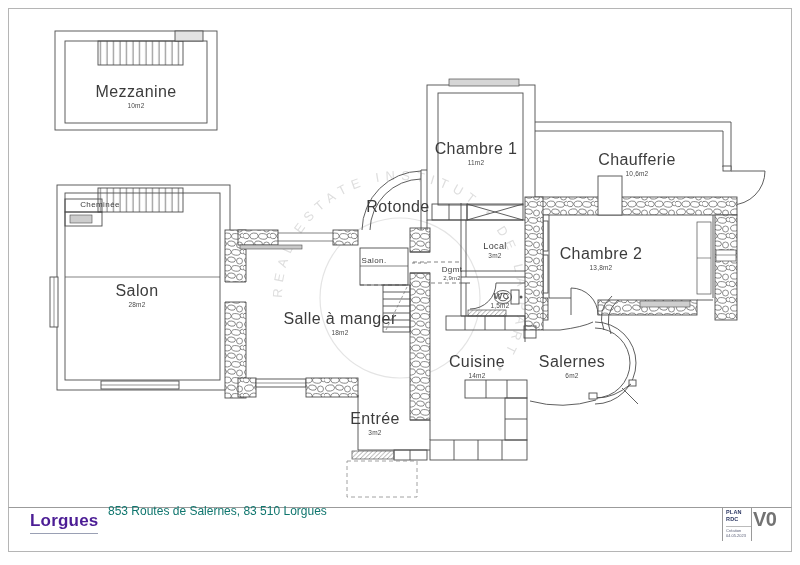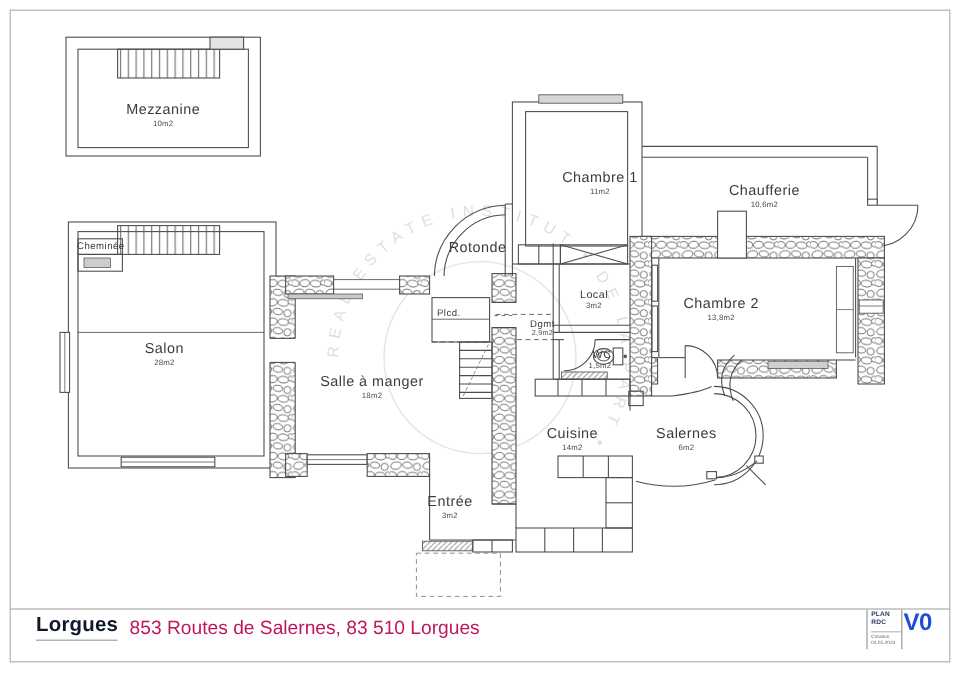--- a/index.html
+++ b/index.html
@@ -1,36 +1,36 @@
 <!DOCTYPE html>
 <html><head>
 <meta charset="utf-8">
 <style>
   html,body{margin:0;padding:0;background:#fff;}
   body{width:800px;height:565px;position:relative;overflow:hidden;
        font-family:"Liberation Sans",sans-serif;}
   svg{position:absolute;left:0;top:0;}
   .lbl{position:absolute;transform:translate(-50%,-50%);text-align:center;
        color:#3c3c3c;white-space:nowrap;letter-spacing:.4px;line-height:1.15;}
-  .lbl .nm{font-size:12px;}
+  .lbl .nm{font-size:16px;}
   .lbl .ar{font-size:6.5px;margin-top:1px;letter-spacing:.2px;color:#4a4a4a;}
   .lbl.small .nm{font-size:9px;text-align:right;}
   .lbl.tiny .nm{font-size:8px;}
   .lbl.tiny .ar{font-size:6px;}
   .footer-city{position:absolute;left:30px;top:511px;font-size:17px;font-weight:bold;
-       color:#0f172a;border-bottom:1.5px solid #9aa0b4;padding-bottom:2px;letter-spacing:.2px;}
-  .footer-address{position:absolute;left:108px;top:515px;font-size:16px;color:#be185d;}
+       color:#4c1d95;border-bottom:1.5px solid #9aa0b4;padding-bottom:2px;letter-spacing:.2px;}
+  .footer-address{position:absolute;left:108px;top:504px;font-size:12px;color:#0f766e;}
   .planbox{position:absolute;left:722px;top:508px;width:25px;height:32px;
        border-left:1px solid #9a9a9a;border-right:1px solid #9a9a9a;
        padding:1px 0 0 3px;color:#2c3763;}
   .planbox .pl{font-size:5.5px;font-weight:bold;line-height:1.3;letter-spacing:.2px;}
   .planbox .note{margin-top:3px;border-top:1px solid #bbb;padding-top:1px;
        font-size:4px;color:#5a5f77;line-height:1.3;}
   .version{position:absolute;left:753px;top:508px;font-size:20px;font-weight:bold;
-       color:#1d4ed8;letter-spacing:-.5px;}
+       color:#737373;letter-spacing:-.5px;}
 </style>
 </head>
 <body>
 
 <svg width="800" height="565" viewBox="0 0 800 565">
   <defs>
     <pattern id="stone" width="27" height="16" patternUnits="userSpaceOnUse">
       <rect width="27" height="16" fill="#ffffff"></rect>
       <g fill="#ffffff" stroke="#5f5f5f" stroke-width="0.7">
         <ellipse cx="6" cy="4" rx="4.5" ry="3.1" transform="rotate(-12 6 4)"></ellipse>
@@ -248,42 +248,42 @@
       <line x1="410" y1="450" x2="410" y2="460"></line>
       <rect x="347" y="461" width="70" height="36" stroke="#8a8a8a" stroke-dasharray="4 3" stroke-width="0.8"></rect>
     </g>
   </g>
 </svg>
 
 <div class="lbl" style="left:136px;top:96px">
   <div class="nm">Mezzanine</div>
   <div class="ar">10m2</div>
 </div>
-<div class="lbl tiny" style="left:84px;top:205px">
+<div class="lbl tiny" style="left:100px;top:205px">
   <div class="nm">Cheminée</div>
 </div>
 <div class="lbl" style="left:137px;top:295px">
   <div class="nm">Salon</div>
   <div class="ar">28m2</div>
 </div>
-<div class="lbl" style="left:310px;top:323px">
+<div class="lbl" style="left:340px;top:323px">
   <div class="nm">Salle à manger</div>
   <div class="ar">18m2</div>
 </div>
 <div class="lbl" style="left:398px;top:207px">
   <div class="nm">Rotonde</div>
 </div>
 <div class="lbl tiny" style="left:374px;top:261px">
-  <div class="nm">Plcd.</div>
+  <div class="nm">Salon.</div>
 </div>
 <div class="lbl tiny" style="left:452px;top:274px">
   <div class="nm">Dgmt</div>
   <div class="ar">2,9m2</div>
 </div>
-<div class="lbl" style="left:500px;top:153px">
+<div class="lbl" style="left:476px;top:153px">
   <div class="nm">Chambre 1</div>
   <div class="ar">11m2</div>
 </div>
 <div class="lbl" style="left:637px;top:164px">
   <div class="nm">Chaufferie</div>
   <div class="ar">10,6m2</div>
 </div>
 <div class="lbl" style="left:601px;top:258px">
   <div class="nm">Chambre 2</div>
   <div class="ar">13,8m2</div>

